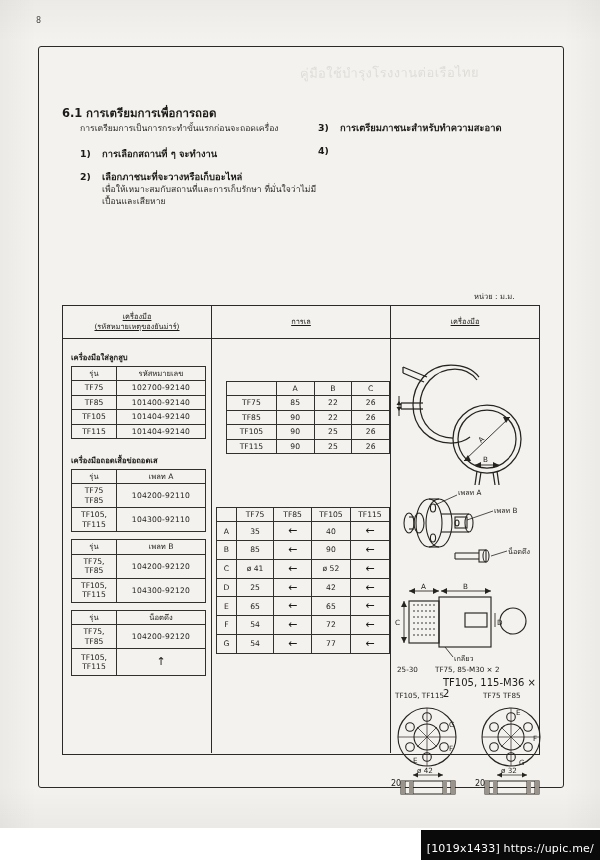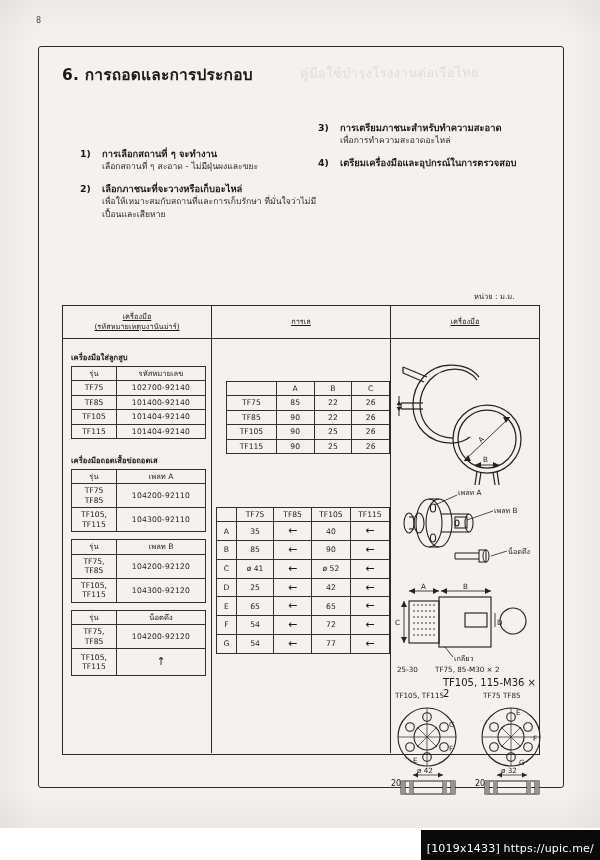--- a/index.html
+++ b/index.html
@@ -116,65 +116,65 @@
 
 <div class="page">
   <div class="paper-grain"></div>
 
   <div class="folio">8</div>
 
   <div class="frame"></div>
 
   <div class="watermark">คู่มือใช้บำรุงโรงงานต่อเรือไทย</div>
 
-  <h1 class="sec">6.  การถอดและการประกอบ</h1>
-
-
+
+  <div class="sub61">
+    <span class="num">6.1</span><span>การเตรียมการเพื่อการถอด</span>
+  </div>
+
+  <div class="lead">การเตรียมการเป็นการกระทำขั้นแรกก่อนจะถอดเครื่อง</div>
 
   <div class="colL">
     <div class="item">
       <div class="head">
         <span class="mk">1)</span>
         <span>การเลือกสถานที่ ๆ จะทำงาน</span>
       </div>
-      <div class="body">เลือกสถานที่ ๆ สะอาด - ไม่มีฝุ่นผงและขยะ</div>
     </div>
     <div class="item">
       <div class="head">
         <span class="mk">2)</span>
         <span>เลือกภาชนะที่จะวางหรือเก็บอะไหล่</span>
       </div>
       <div class="body">เพื่อให้เหมาะสมกับสถานที่และการเก็บรักษา  ที่มั่นใจว่าไม่มีเปื้อนและเสียหาย</div>
     </div>
   </div>
 
   <div class="colR">
     <div class="item">
       <div class="head">
         <span class="mk">3)</span>
         <span>การเตรียมภาชนะสำหรับทำความสะอาด</span>
       </div>
-      <div class="body">เพื่อการทำความสะอาดอะไหล่</div>
     </div>
     <div class="item">
       <div class="head">
         <span class="mk">4)</span>
-        <span>เตรียมเครื่องมือและอุปกรณ์ในการตรวจสอบ</span>
       </div>
     </div>
   </div>
 
 
   <div class="unit">หน่วย : ม.ม.</div>
 
   <div class="mtable">
     <div class="mt-head">
       <div class="c c1">
         <span>เครื่องมือ</span>
-        <span>(รหัสหมายเหตุบงานันม่าร์)</span>
+        <span>(รหัสหมายเหตุของยันม่าร์)</span>
       </div>
       <div class="c c2">
         <span>การเล</span>
       </div>
       <div class="c c3">
         <span>เครื่องมือ</span>
       </div>
     </div>
 
     <div class="mt-body">

